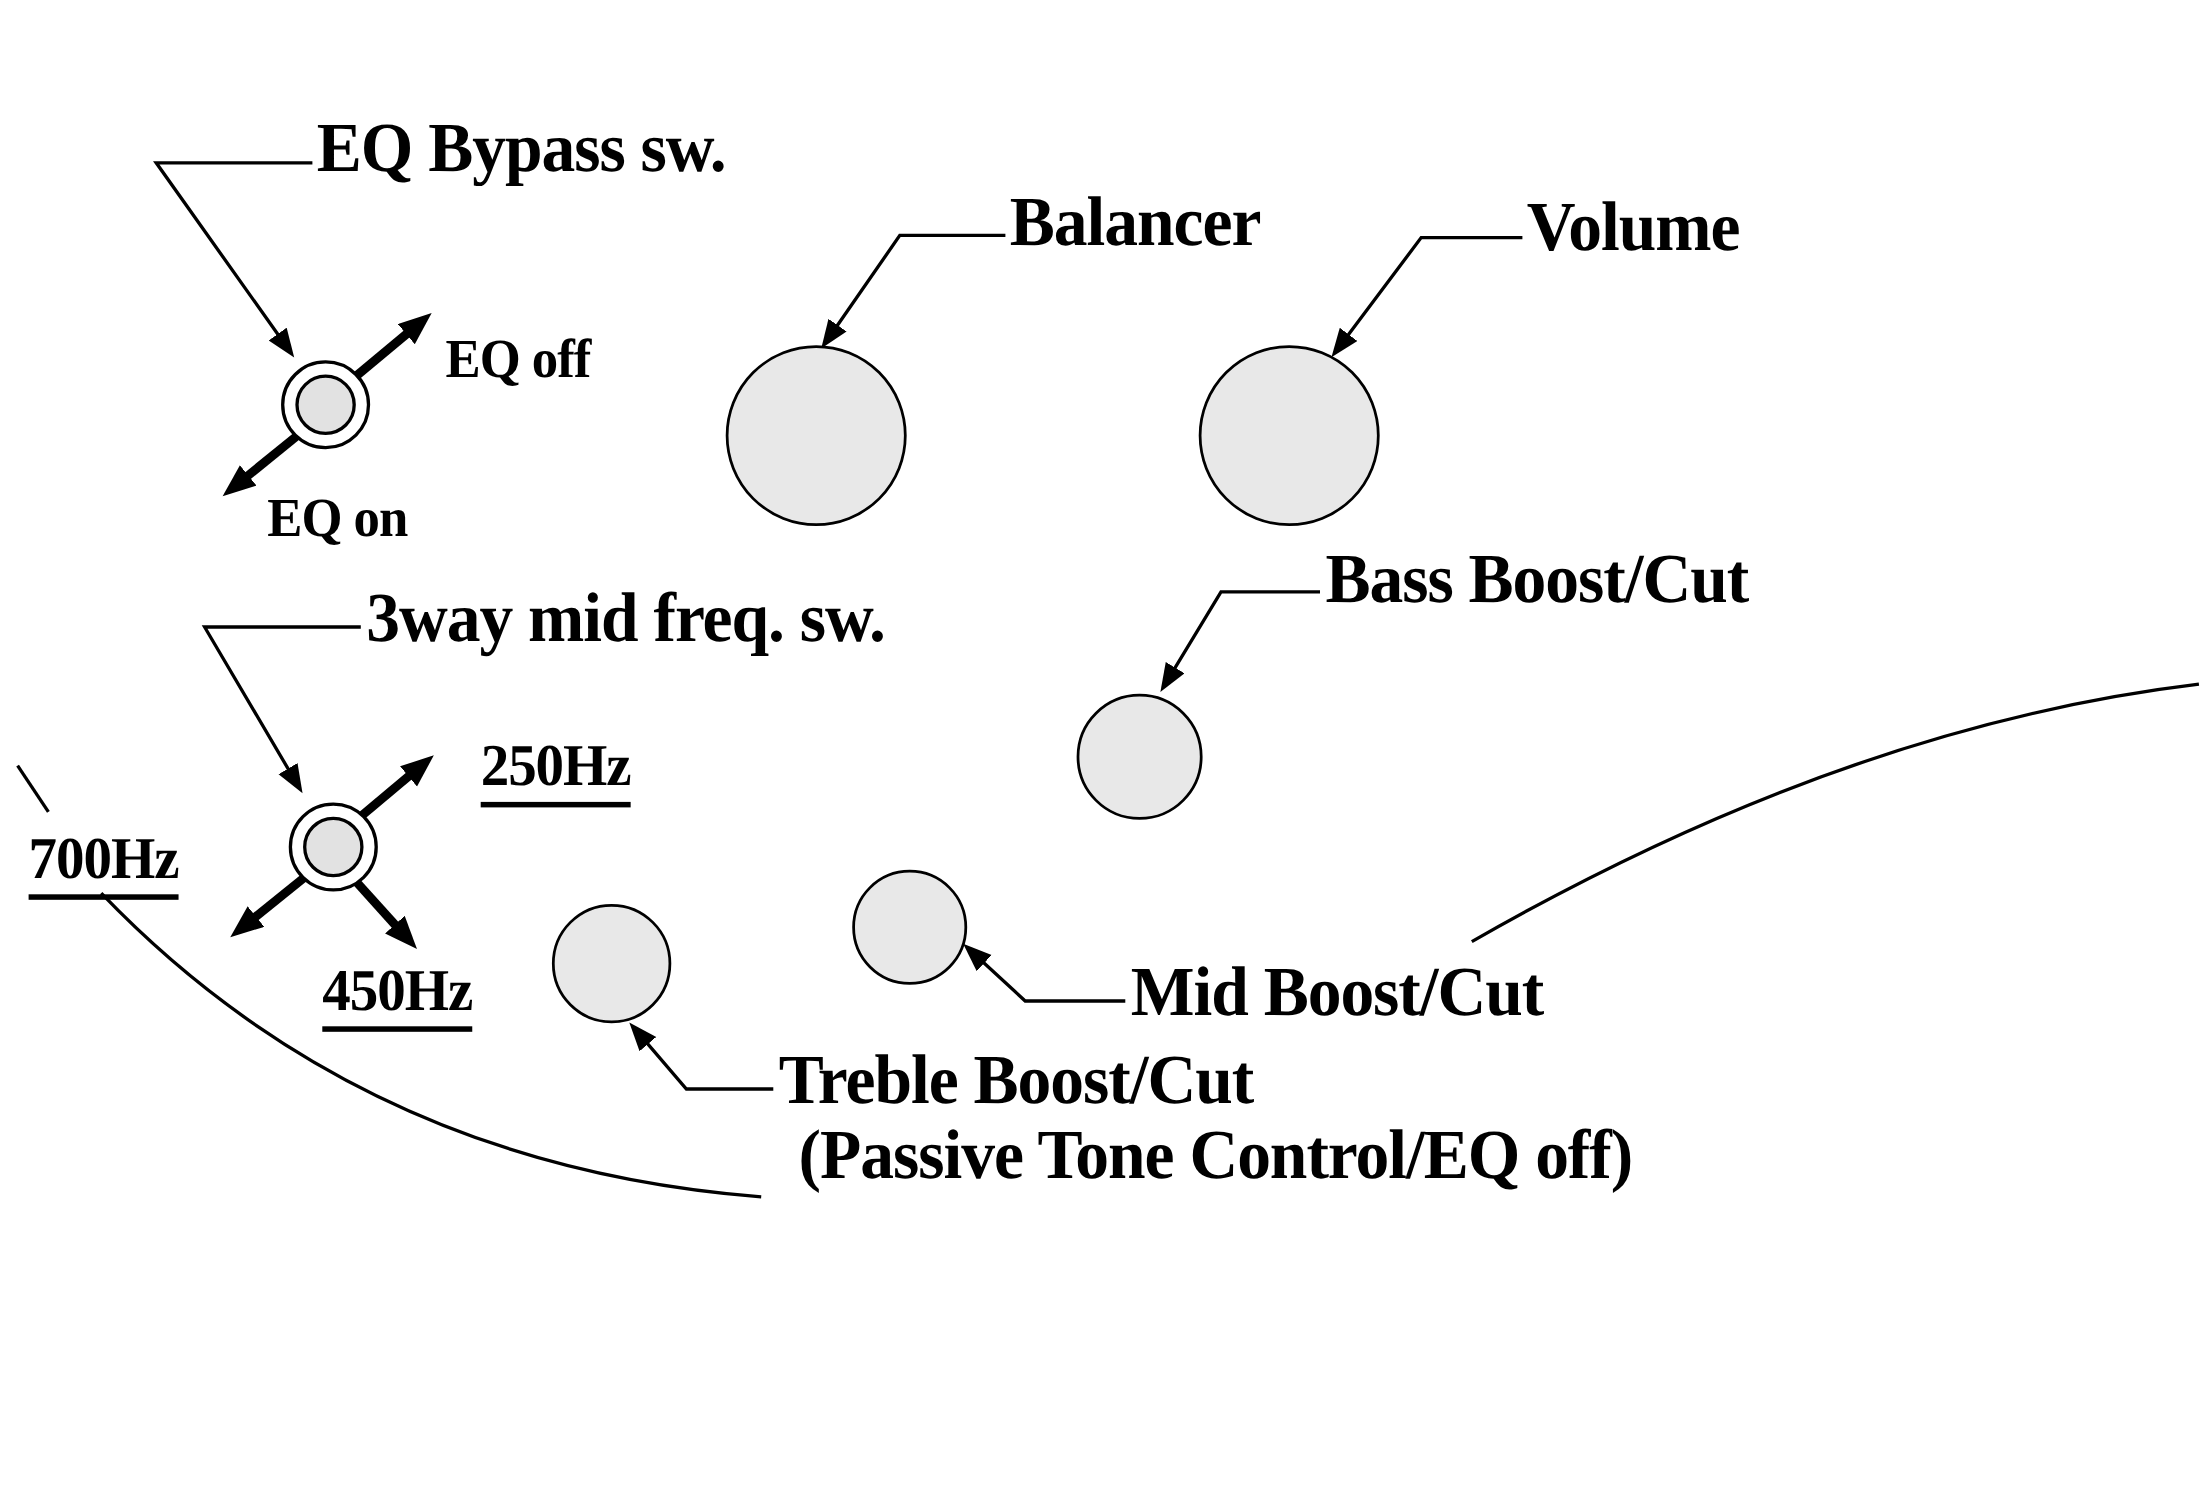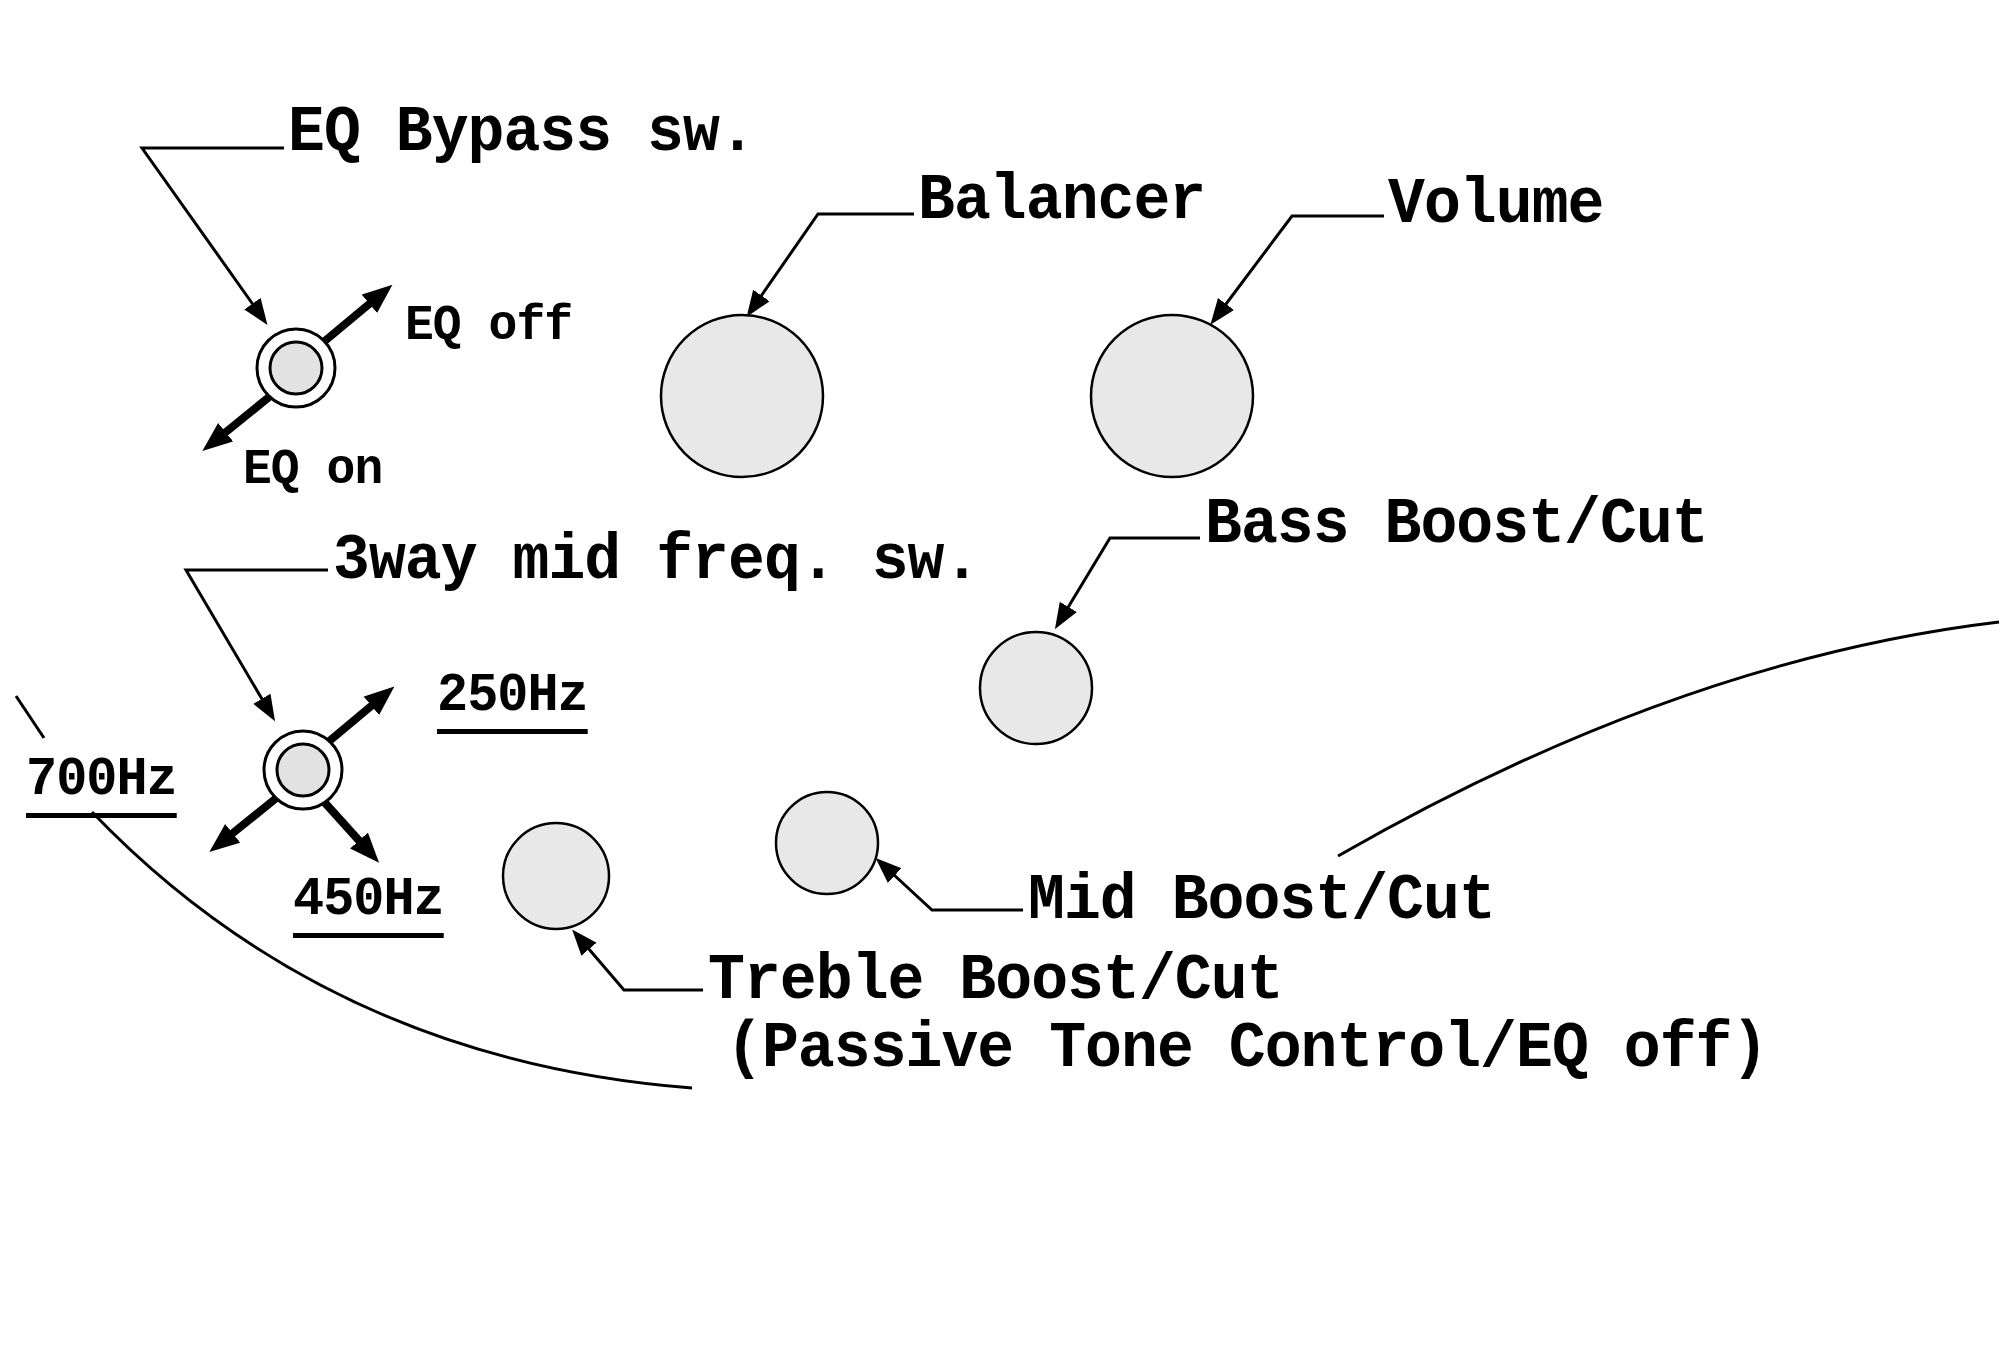--- a/index.html
+++ b/index.html
@@ -1,20 +1,20 @@
 <!DOCTYPE html>
 <html><head>
 <meta charset="utf-8">
 <style>
   html,body{margin:0;padding:0;background:#fff;}
   #stage{
     position:relative;
     width:2000px;height:1371px;
     background:#ffffff;
-    font-family:Liberation Mono, monospace;
+    font-family:Liberation Serif, serif;
     overflow:hidden;
   }
   #shapes{position:absolute;left:0;top:0;width:2000px;height:1371px;}
   .lbl{
     position:absolute;
     white-space:nowrap;
     color:#000;
     font-weight:bold;
     letter-spacing:-1px;
     transform:scaleX(0.96);

